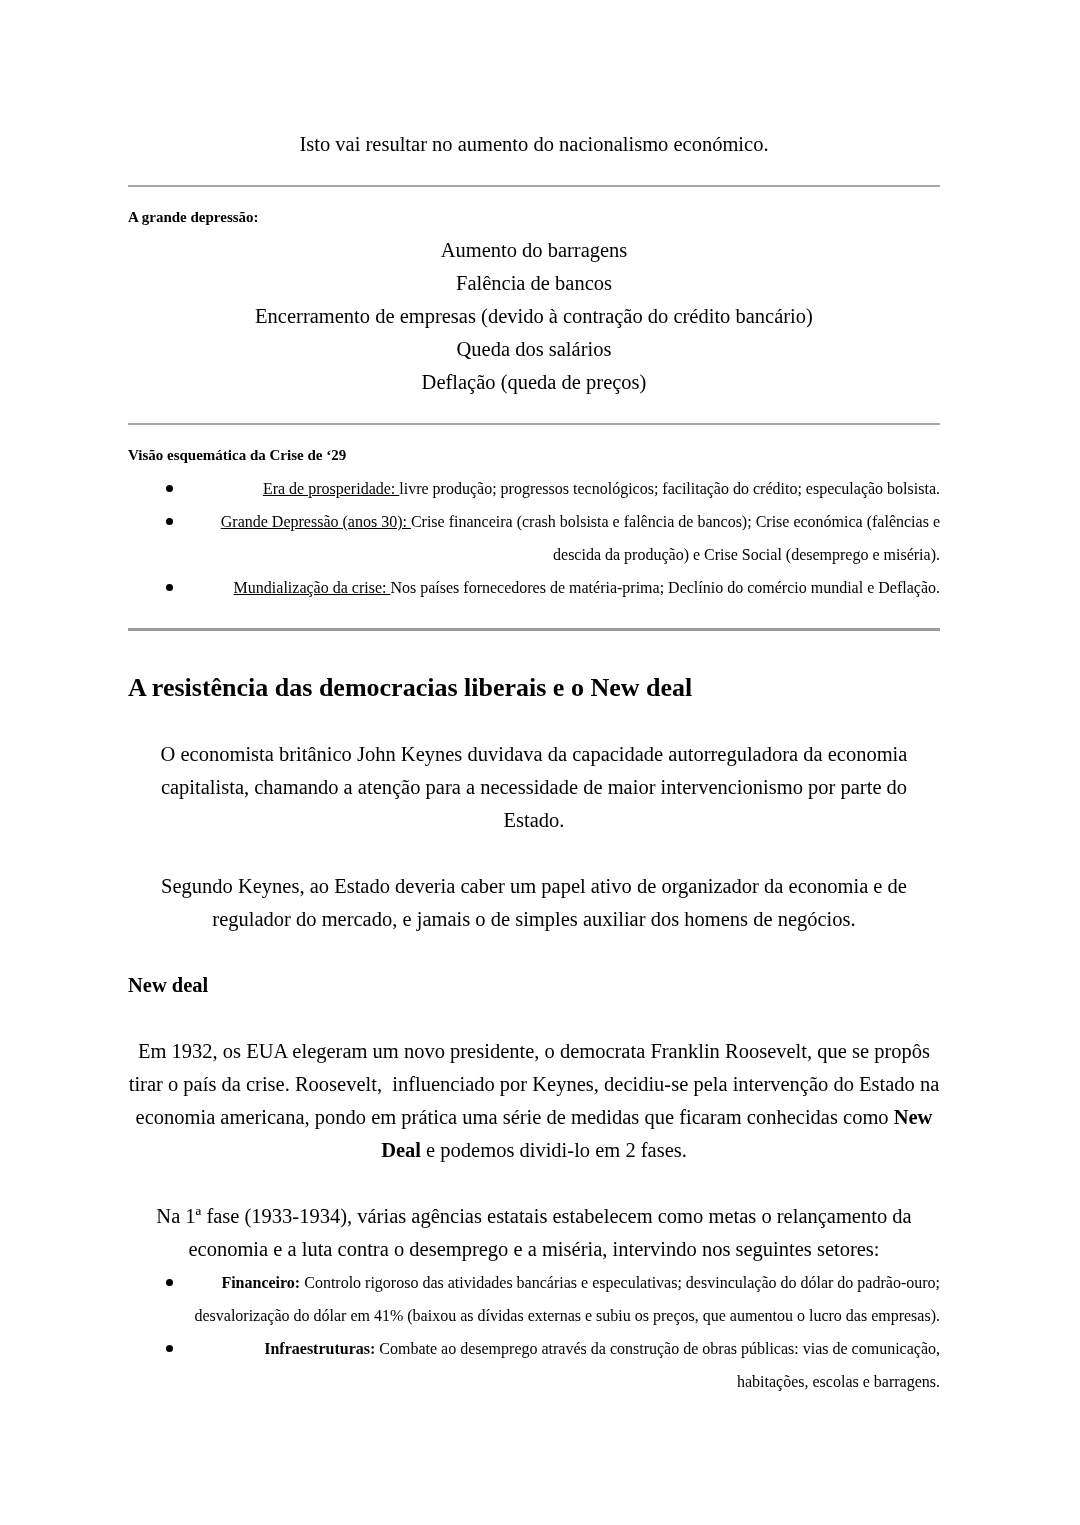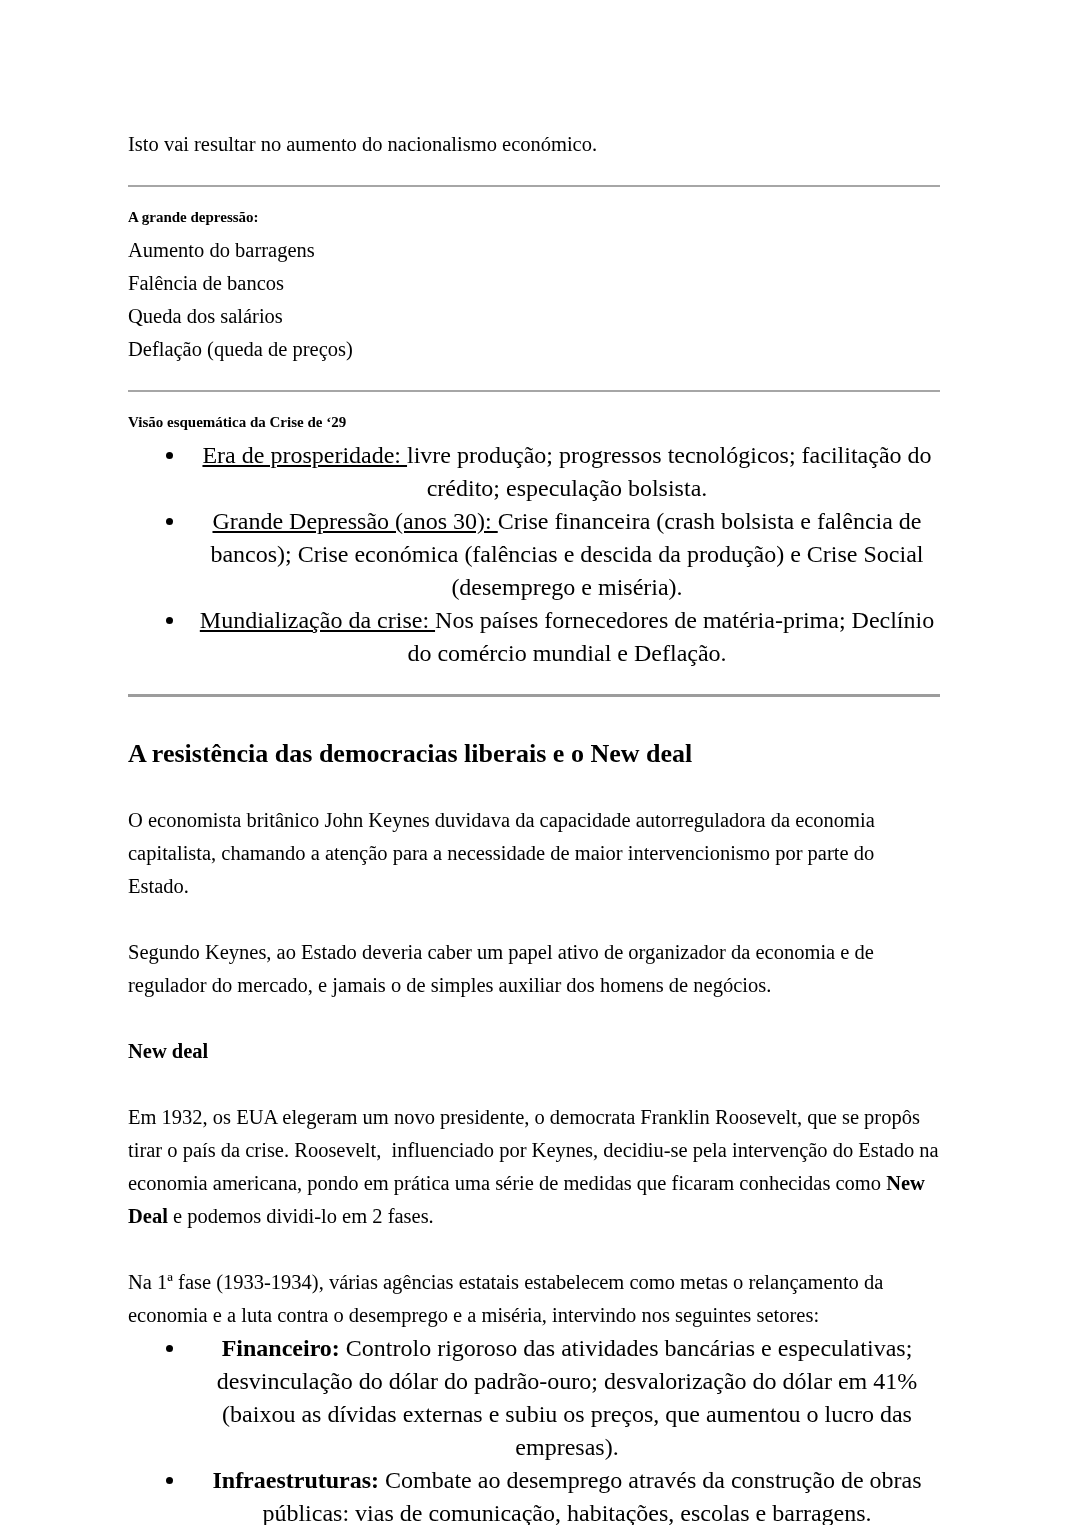--- a/index.html
+++ b/index.html
@@ -22,21 +22,21 @@
     box-sizing: border-box;
     padding: 128px 140px 0 128px;
   }
   .doc-body {
     width: 812px;
   }
   p.para {
     margin: 0;
     font-size: 20.5px;
     line-height: 33px;
-    text-align: left;
+    text-align: center;
     white-space: pre-wrap;
   }
   .spacer-sm { height: 14px; }
   .spacer-md { height: 24px; }
   .spacer-lg { height: 33px; }
   .spacer-xl { height: 40px; }
 
   hr.rule {
     border: none;
     border-top: 2px solid #a6a6a6;
@@ -72,23 +72,23 @@
   }
 
   ul.bullets {
     margin: 0;
     padding: 0;
     list-style: none;
   }
   ul.bullets > li {
     position: relative;
     padding-left: 66px;
-    font-size: 24px;
+    font-size: 16px;
     line-height: 33px;
-    text-align: center;
+    text-align: right;
   }
   ul.bullets > li .dot {
     position: absolute;
     left: 38px;
     top: 13px;
     width: 7px;
     height: 7px;
     background: #000;
     border-radius: 50%;
     display: block;
@@ -105,20 +105,21 @@
 
     <p class="para">Isto vai resultar no aumento do nacionalismo económico.</p>
 
     <div class="spacer-md"></div>
     <hr class="rule">
     <div class="spacer-sm"></div>
 
     <p class="heading-bold">A grande depressão:</p>
     <p class="para">Aumento do barragens</p>
     <p class="para">Falência de bancos</p>
+    <p class="para">Encerramento de empresas (devido à contração do crédito bancário)</p>
     <p class="para">Queda dos salários</p>
     <p class="para">Deflação (queda de preços)</p>
 
     <div class="spacer-md"></div>
     <hr class="rule">
     <div class="spacer-sm"></div>
 
     <p class="heading-bold">Visão esquemática da Crise de ‘29</p>
 
     <ul class="bullets">

